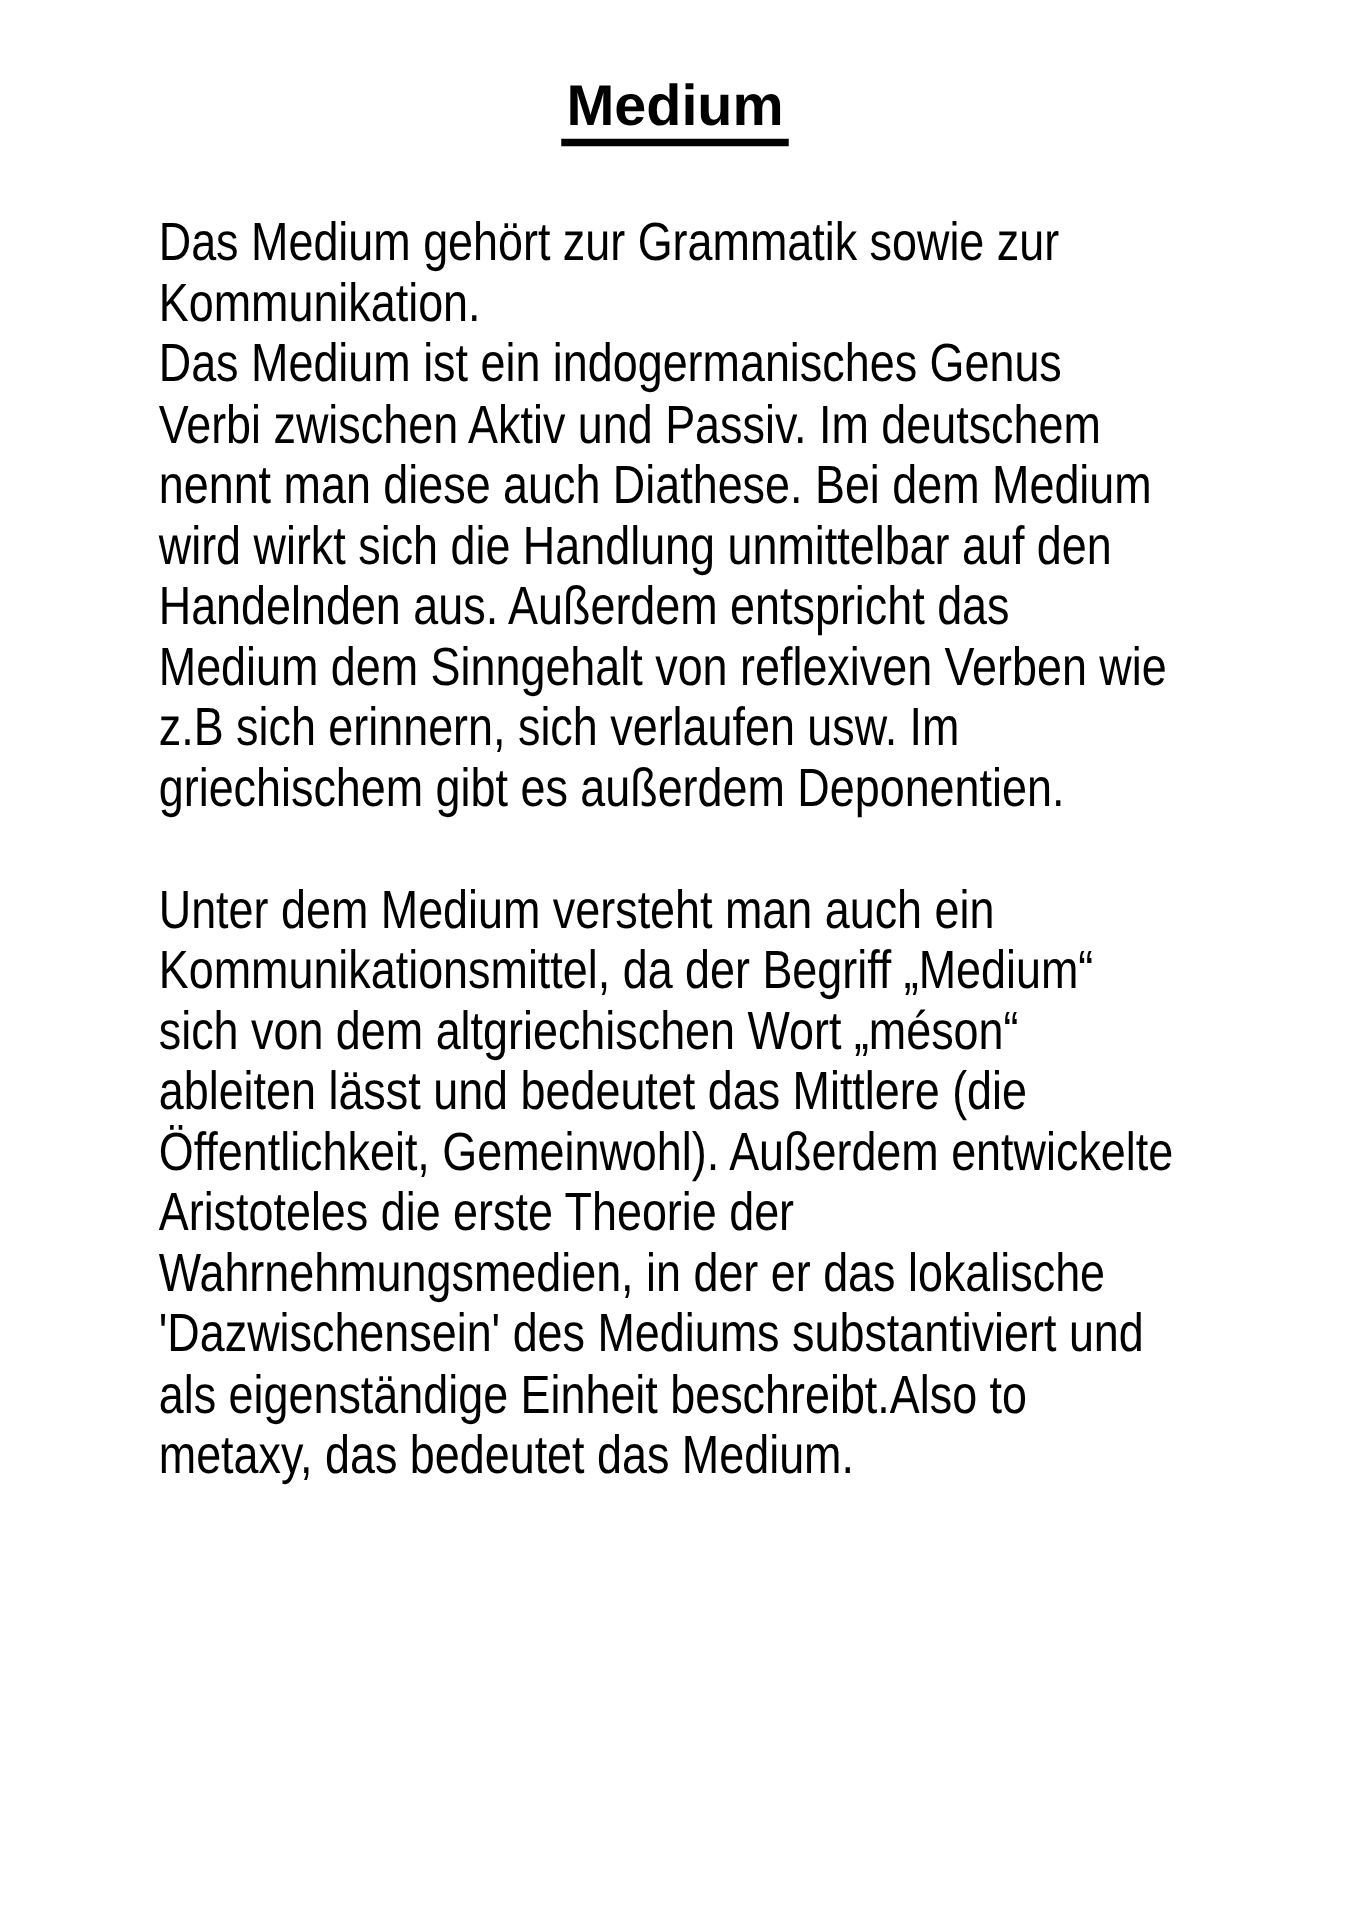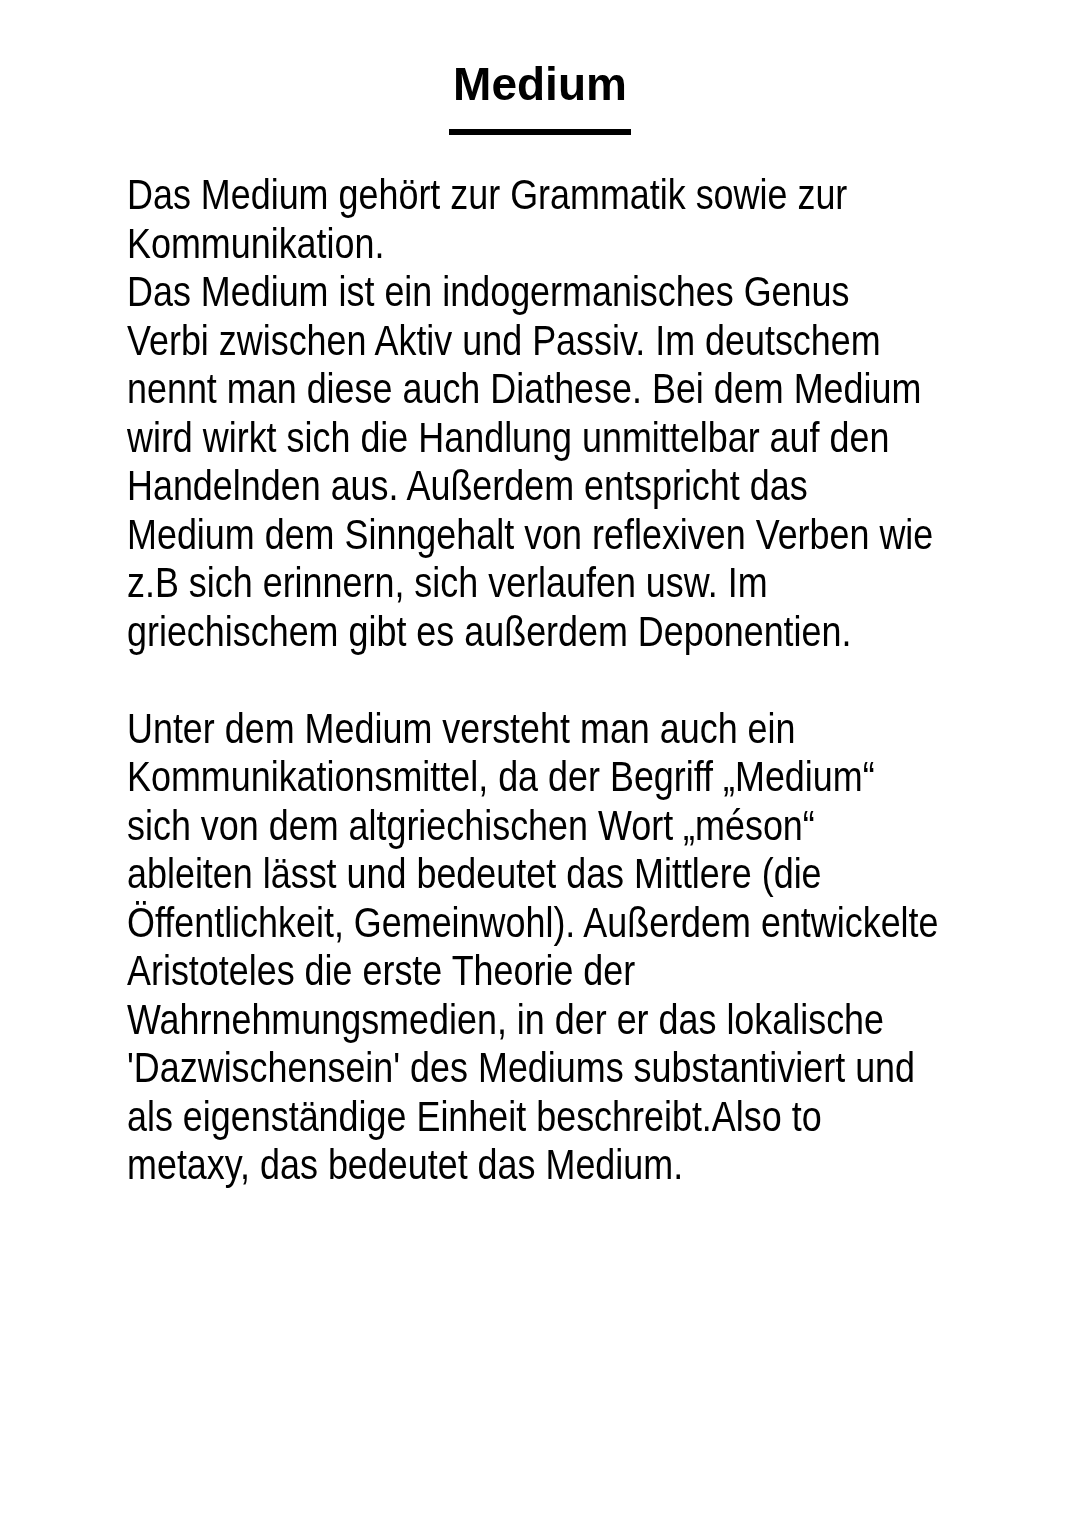--- a/index.html
+++ b/index.html
@@ -23,21 +23,21 @@
     width: 1080px;
     margin: 0;
     text-align: center;
     font-size: 46px;
     font-weight: bold;
     line-height: 1.15;
     color: #000000;
   }
   .title-text {
     display: inline-block;
-    padding: 0 4px 18px 4px;
+    padding: 0 4px 0px 4px;
     border-bottom: 6px solid #000000;
   }
   .doc-body {
     position: absolute;
     top: 170px;
     left: 127px;
     width: 1160px;
     transform: scaleX(0.835);
     transform-origin: top left;
     font-size: 43px;

